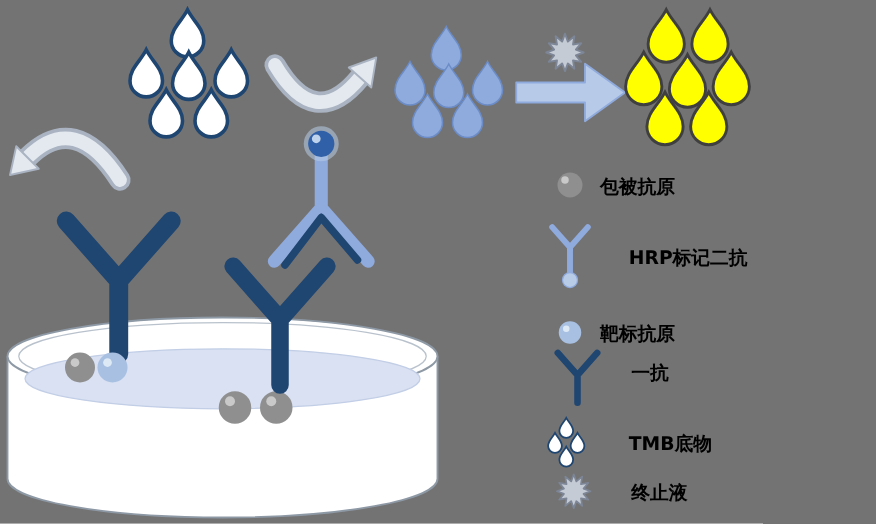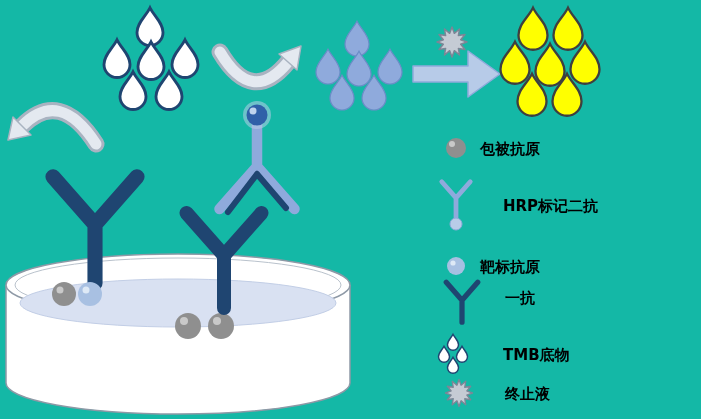--- a/index.html
+++ b/index.html
@@ -1,16 +1,16 @@
 <!DOCTYPE html>
 <html style="--navy: #1F4571; --medium-blue: #3060A8; --light-blue: #8FAADC; --pale-blue: #B8CCE8; --liquid: #D9E1F2; --yellow: #FFFF00; --gray-sphere: #8F8F8F; --pale-sphere: #A8C0E2; --arrow-fill: #E4E9F0; --arrow-edge: #A9B3C1; --burst-fill: #C5CBD4; --burst-edge: #7C8696; --block-arrow-fill: #B7CBE8; --block-arrow-edge: #8FAADC; --drop-yellow-edge: #3F3F3F; --dish-edge: #8E99A6; --label-color: #000000;"><head>
 <meta charset="utf-8">
 <style>
   html,body{margin:0;padding:0;background:#fff;}
-  .stage{position:relative;width:701px;height:419px;background:#14b8a6;overflow:hidden;
+  .stage{position:relative;width:701px;height:419px;background:#737373;overflow:hidden;
          font-family:"DejaVu Sans","Liberation Sans",sans-serif;}
   svg{display:block;}
   .lbl{font:bold 15px "DejaVu Sans","Liberation Sans",sans-serif; fill:var(--label-color,#000);}
   .drop-dark{fill:#fff; stroke:var(--navy,#1F4571); stroke-width:2.2;}
   .drop-light{fill:var(--light-blue,#8FAADC); stroke:#6B8CC7; stroke-width:1;}
   .drop-yellow{fill:var(--yellow,#FFFF00); stroke:var(--drop-yellow-edge,#3F3F3F); stroke-width:1.6;}
   .drop-mini{fill:#fff; stroke:var(--navy,#1F4571); stroke-width:2.6;}
   .ab-navy{stroke:var(--navy,#1F4571); fill:none; stroke-linecap:round;}
   .ab-light{stroke:var(--light-blue,#8FAADC); fill:none; stroke-linecap:round;}
   .swoosh-out{fill:none; stroke:var(--arrow-edge,#A9B3C1); stroke-linecap:round;}

